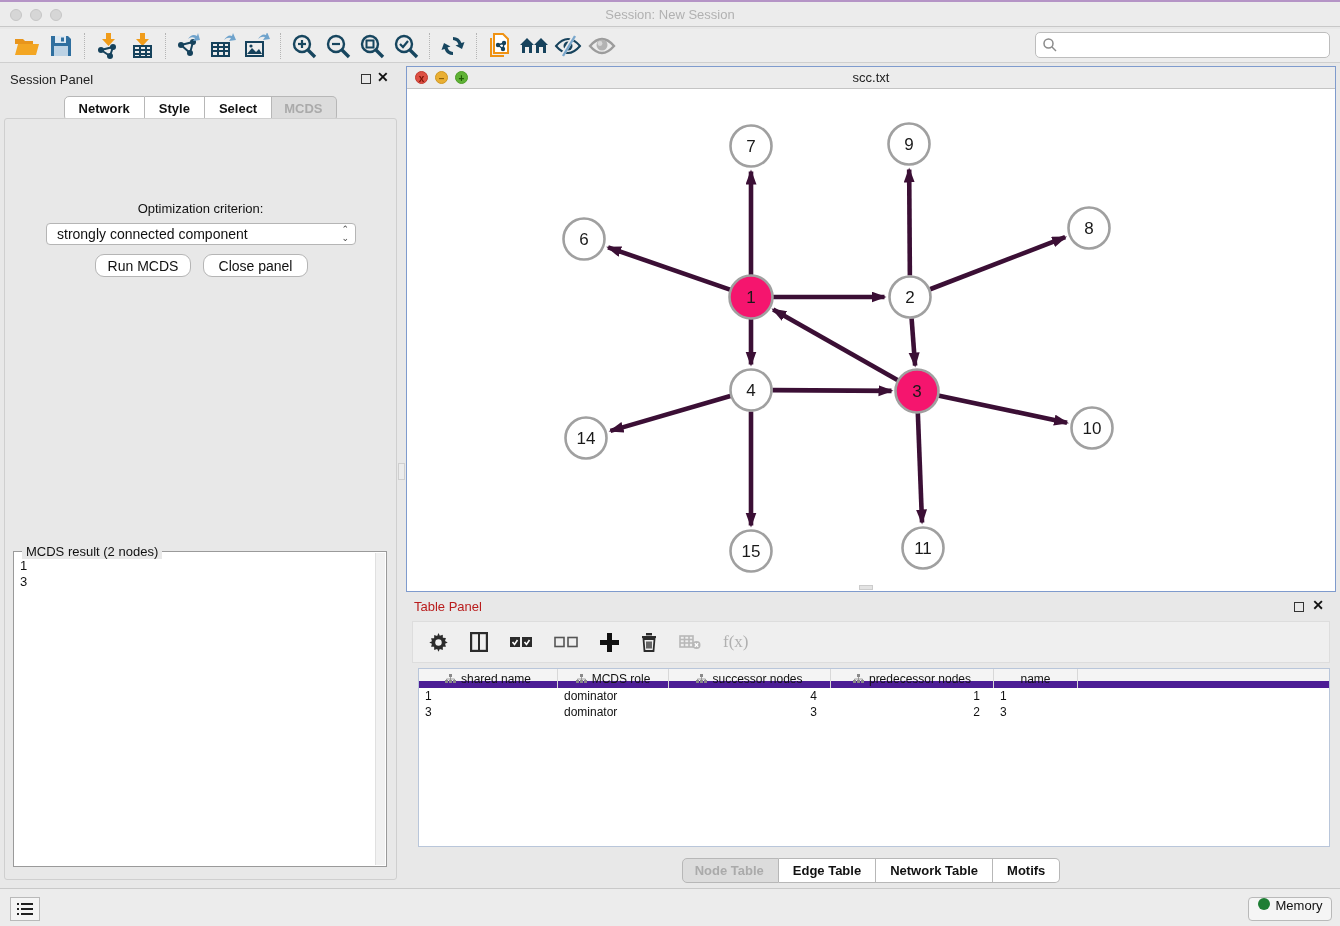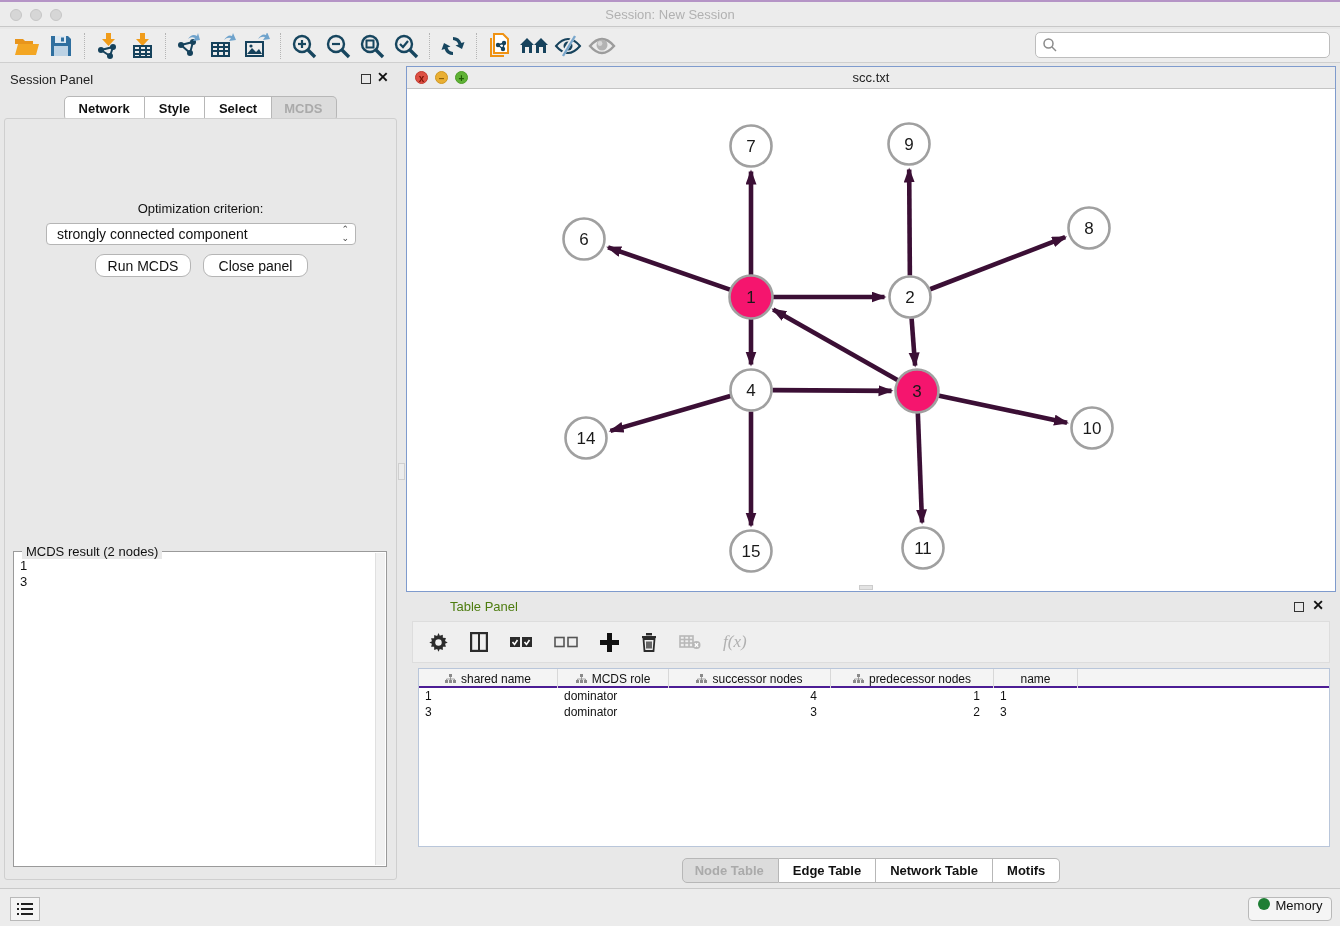--- a/index.html
+++ b/index.html
@@ -49,26 +49,26 @@
   .tl-yellow { left:28px; background:#e9af33; border:1px solid #cf9722; color:#8a5d05; }
   .tl-green { left:48px; background:#5fb235; border:1px solid #4d9c27; color:#1d5c05; }
   .net-canvas { position:absolute; left:0; top:22px; width:928px; height:502px; background:#fff; }
   .net-grip { position:absolute; left:452px; bottom:1px; width:14px; height:5px; background:#e3e3e3; border:1px solid #cccccc; }
 
   
   .vsplit-grip { position:absolute; left:398px; top:463px; width:7px; height:17px; background:#ececec; border:1px solid #cfcfcf; }
 
   
   .table-panel { position:absolute; left:406px; top:595px; width:930px; height:291px; }
-  .tp-header { position:absolute; left:8px; top:4px; font-size:13px; color:#4d7c0f;margin-left:36px; }
+  .tp-header { position:absolute; left:8px; top:4px; font-size:13px; color:#b91c1c; }
   .tp-toolbar { position:absolute; left:6px; top:26px; width:918px; height:42px; background:#efefef; border:1px solid #dddddd; display:flex; align-items:center; padding-left:16px; }
   .tp-tbtn { margin-right:22px; display:flex; align-items:center; justify-content:center; }
-  .fx { font-family:"Liberation Serif", serif; font-style:italic; font-size:17px; color:#b0b0b0; }
+  .fx { font-family:"Liberation Serif", serif; font-size:17px; color:#b0b0b0; }
   .tp-table { position:absolute; left:12px; top:73px; width:912px; height:179px; background:#fff; border:1px solid #b9c6da; overflow:hidden; }
-  .thead { display:flex; height:19px; background:#f4f4f4; border-bottom:2px solid #4c1d95; }
+  .thead { display:flex; height:19px; background:#f4f4f4; border-bottom:7px solid #4c1d95; }
   .th { display:flex; align-items:center; justify-content:center; gap:5px; font-size:12px; color:#111; border-right:1px solid #d8d8d8; height:19px; }
   .trow { display:flex; height:16px; font-size:12px; color:#111; }
   .td { padding:1px 6px; white-space:nowrap; overflow:hidden; }
   .tp-tabs { position:absolute; left:0; top:263px; width:100%; text-align:center; }
 
   
   .statusbar { position:absolute; left:0; top:888px; width:1340px; height:38px; background:#ececec; border-top:1px solid #c9c9c9; }
   .sb-left-btn { position:absolute; left:10px; top:8px; width:30px; height:24px; background:#f5f5f5; border:1px solid #b9b9b9; display:flex; align-items:center; justify-content:center; }
   .memory-btn { position:absolute; right:8px; top:8px; width:84px; height:24px; background:#f5f5f5; border:1px solid #b9b9b9; border-radius:4px; display:flex; align-items:flex-start; justify-content:center; gap:6px; font-size:13px; color:#111; }
   .memdot { width:12px; height:12px; border-radius:50%; background:#1e7e34; }

